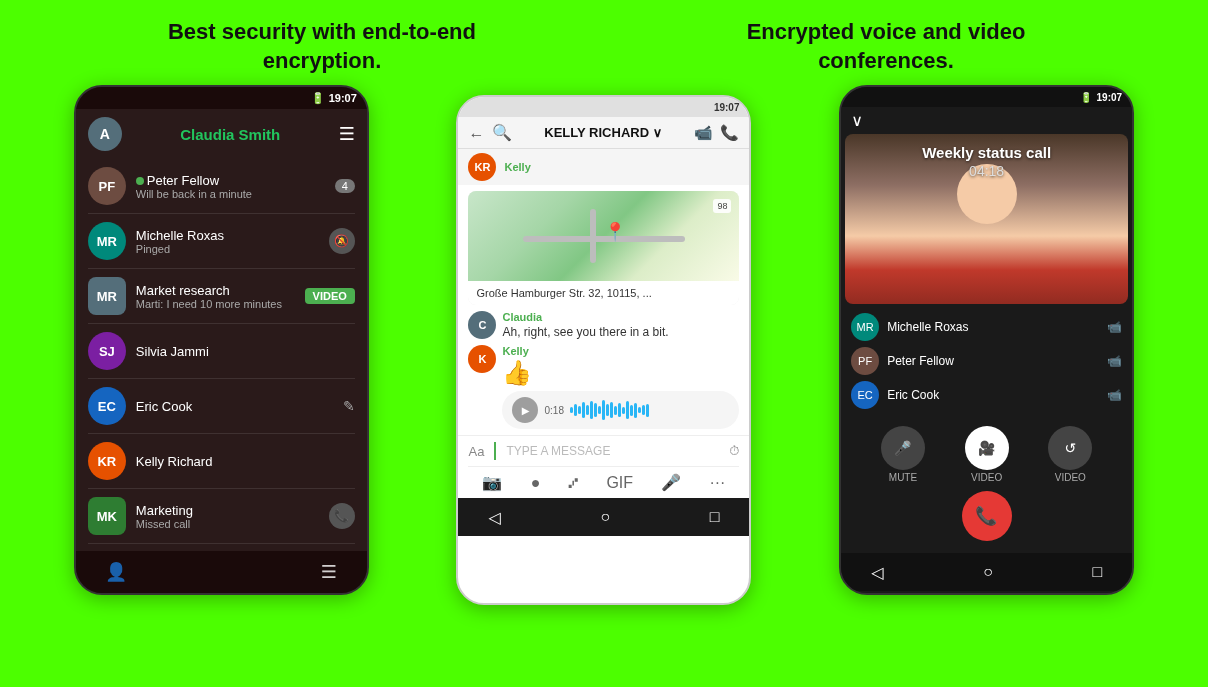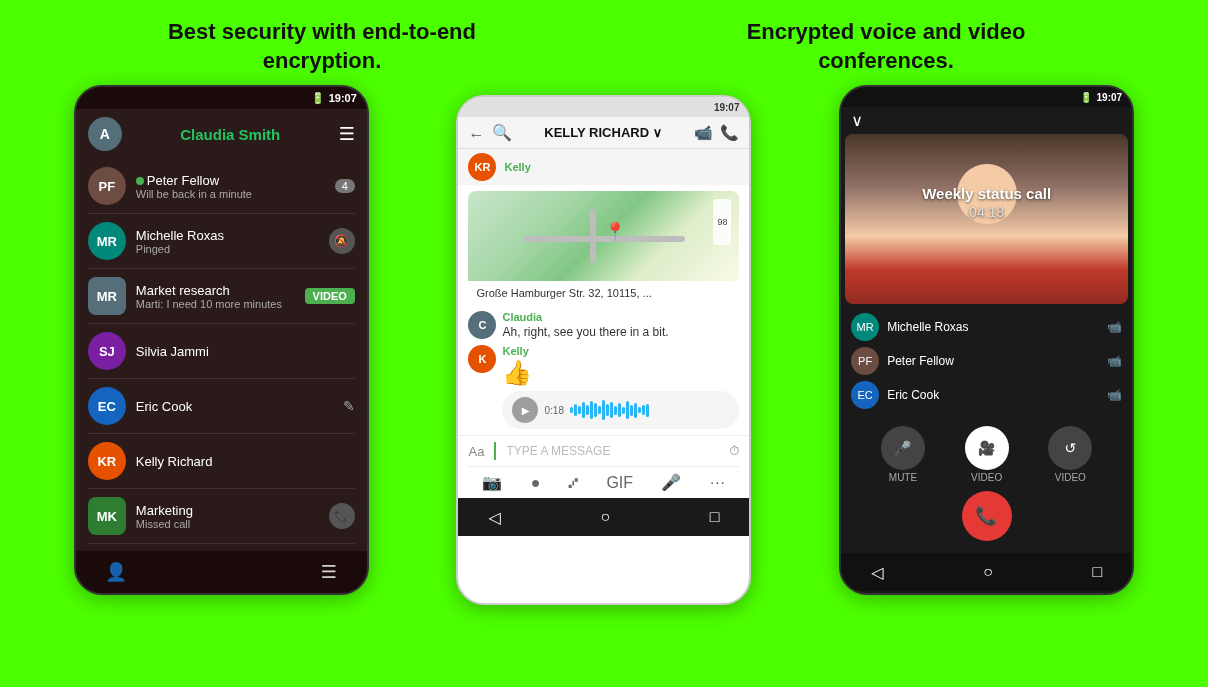--- a/index.html
+++ b/index.html
@@ -398,21 +398,21 @@
     .ph3-status-time { font-size: 10px; color: #fff; font-weight: 600; }
 
     .ph3-top-bar {
       background: #1a1a1a;
       display: flex;
       justify-content: space-between;
       align-items: center;
       padding: 4px 10px;
     }
     .ph3-chevron { color: #fff; font-size: 16px; }
-    .call-title { font-size: 16px; font-weight: 600; margin-top: 41px; }
+    .call-title { font-size: 16px; font-weight: 600; }
     .call-timer { font-size: 14px; color: #bbb; margin-top: 2px; }
 
     .participant-list {
       padding: 6px 10px;
     }
     .participant-row {
       display: flex;
       align-items: center;
       gap: 8px;
       padding: 3px 0;
@@ -661,21 +661,21 @@
       </div>
 
       <div class="chat-messages">
 
         <div class="map-message">
           <div class="map-visual">
             <div class="map-road"></div>
             <div class="map-road2"></div>
             <span class="map-pin">📍</span>
 
-            <div style="position:absolute;top:8px;right:8px;background:#fff;border-radius:3px;padding:18px 4px;font-size:9px;color:#333;opacity:0.9;text-align:center;">98</div>
+            <div style="position:absolute;top:8px;right:8px;background:#fff;border-radius:3px;padding:2px 4px;font-size:9px;color:#333;opacity:0.9;text-align:center;">98</div>
           </div>
           <div class="map-address">Große Hamburger Str. 32, 10115, ...</div>
         </div>
 
         <div class="message-row">
           <div class="msg-avatar av-gray">C</div>
           <div class="msg-content">
             <div class="msg-sender-name">Claudia</div>
             <div class="msg-text">Ah, right, see you there in a bit.</div>
           </div>

